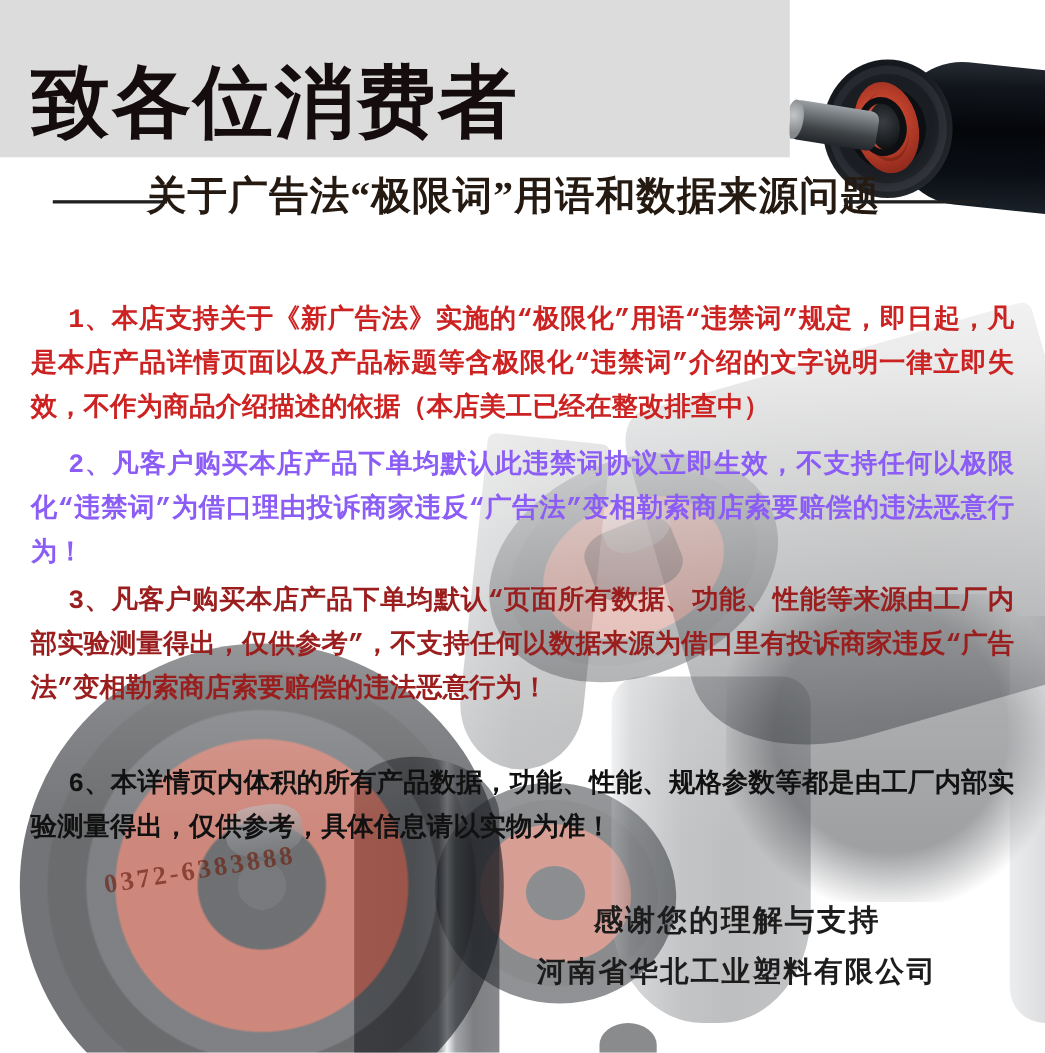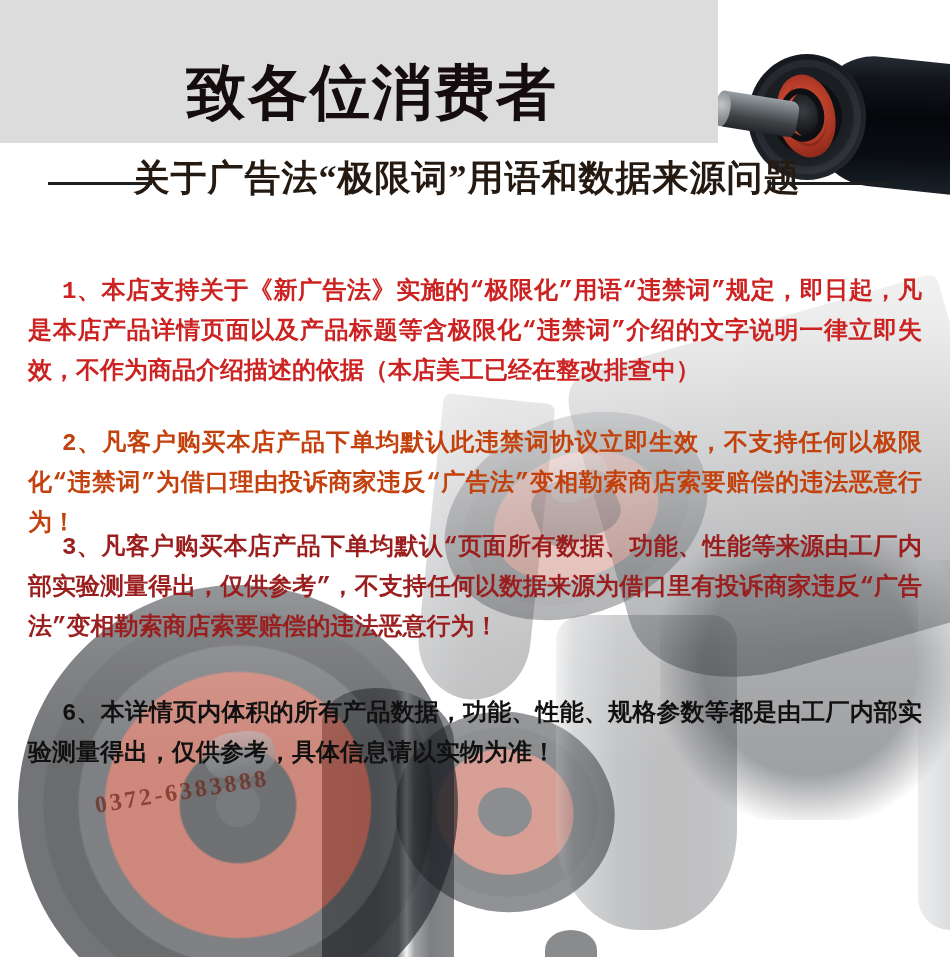--- a/index.html
+++ b/index.html
@@ -8,23 +8,23 @@
     background:#ffffff;overflow:hidden;
     font-family:"Liberation Serif","DejaVu Serif",serif;
   }
   
   .banner{
     position:absolute;left:0;top:0;width:950px;height:143px;
     background:#dcdcdc;z-index:2;
   }
   .page-title{
     position:absolute;left:0;top:56px;width:720px;margin:0;
-    text-align:center;padding-left:12px;
+    text-align:left;padding-left:28px;
     font-family:"Liberation Sans","DejaVu Sans",sans-serif;
-    font-weight:900;font-size:60px;line-height:74px;color:#150d0d;
+    font-weight:900;font-size:72px;line-height:74px;color:#150d0d;
     letter-spacing:2px;white-space:nowrap;
   }
   
   .photo{
     position:absolute;left:718px;top:0;width:232px;height:232px;
     background:#ffffff;z-index:3;overflow:hidden;
   }
   .pr-body{
     position:absolute;left:96px;top:50px;width:200px;height:130px;
     transform:rotate(6deg);transform-origin:left center;
@@ -150,21 +150,21 @@
   .sub-line{position:absolute;top:30px;height:3px;background:#1f1f1f;}
   .sub-line.left{left:48px;width:104px;}
   .sub-line.right{left:768px;width:124px;}
   
   .para{
     position:absolute;left:28px;width:894px;margin:0;z-index:4;
     font-size:24px;line-height:40px;font-weight:700;
     text-align:justify;text-indent:34px;font-family:Liberation Mono, monospace;
   }
   .p1{top:272px;color:#cc2222;}
-  .p2{top:424px;color:#c2410c;}
+  .p2{top:404px;color:#8b5cf6;}
   .p3{top:528px;color:#9b1e1e;}
   .p4{top:694px;color:#111111;}
   
   .footer{
     position:absolute;left:420px;top:820px;width:500px;z-index:5;
     text-align:center;color:#1c1c1c;font-weight:700;
   }
   .footer p{margin:0;white-space:nowrap;}
   .footer .thanks{font-size:27px;line-height:32px;margin-bottom:16px;letter-spacing:2px;}
   .footer .company{font-size:26px;line-height:32px;letter-spacing:2px;}
@@ -208,14 +208,18 @@
     <span class="sub-line left"></span>
     <h2 class="subtitle-text">关于广告法“极限词”用语和数据来源问题</h2>
     <span class="sub-line right"></span>
   </div>
 
   <p class="para p1">1、本店支持关于《新广告法》实施的“极限化”用语“违禁词”规定，即日起，凡是本店产品详情页面以及产品标题等含极限化“违禁词”介绍的文字说明一律立即失效，不作为商品介绍描述的依据（本店美工已经在整改排查中）</p>
   <p class="para p2">2、凡客户购买本店产品下单均默认此违禁词协议立即生效，不支持任何以极限化“违禁词”为借口理由投诉商家违反“广告法”变相勒索商店索要赔偿的违法恶意行为！</p>
   <p class="para p3">3、凡客户购买本店产品下单均默认“页面所有数据、功能、性能等来源由工厂内部实验测量得出，仅供参考”，不支持任何以数据来源为借口里有投诉商家违反“广告法”变相勒索商店索要赔偿的违法恶意行为！</p>
   <p class="para p4">6、本详情页内体积的所有产品数据，功能、性能、规格参数等都是由工厂内部实验测量得出，仅供参考，具体信息请以实物为准！</p>
 
+  <div class="footer">
+    <p class="thanks">感谢您的理解与支持</p>
+    <p class="company">河南省华北工业塑料有限公司</p>
+  </div>
 
 </div>
 
 </body></html>

